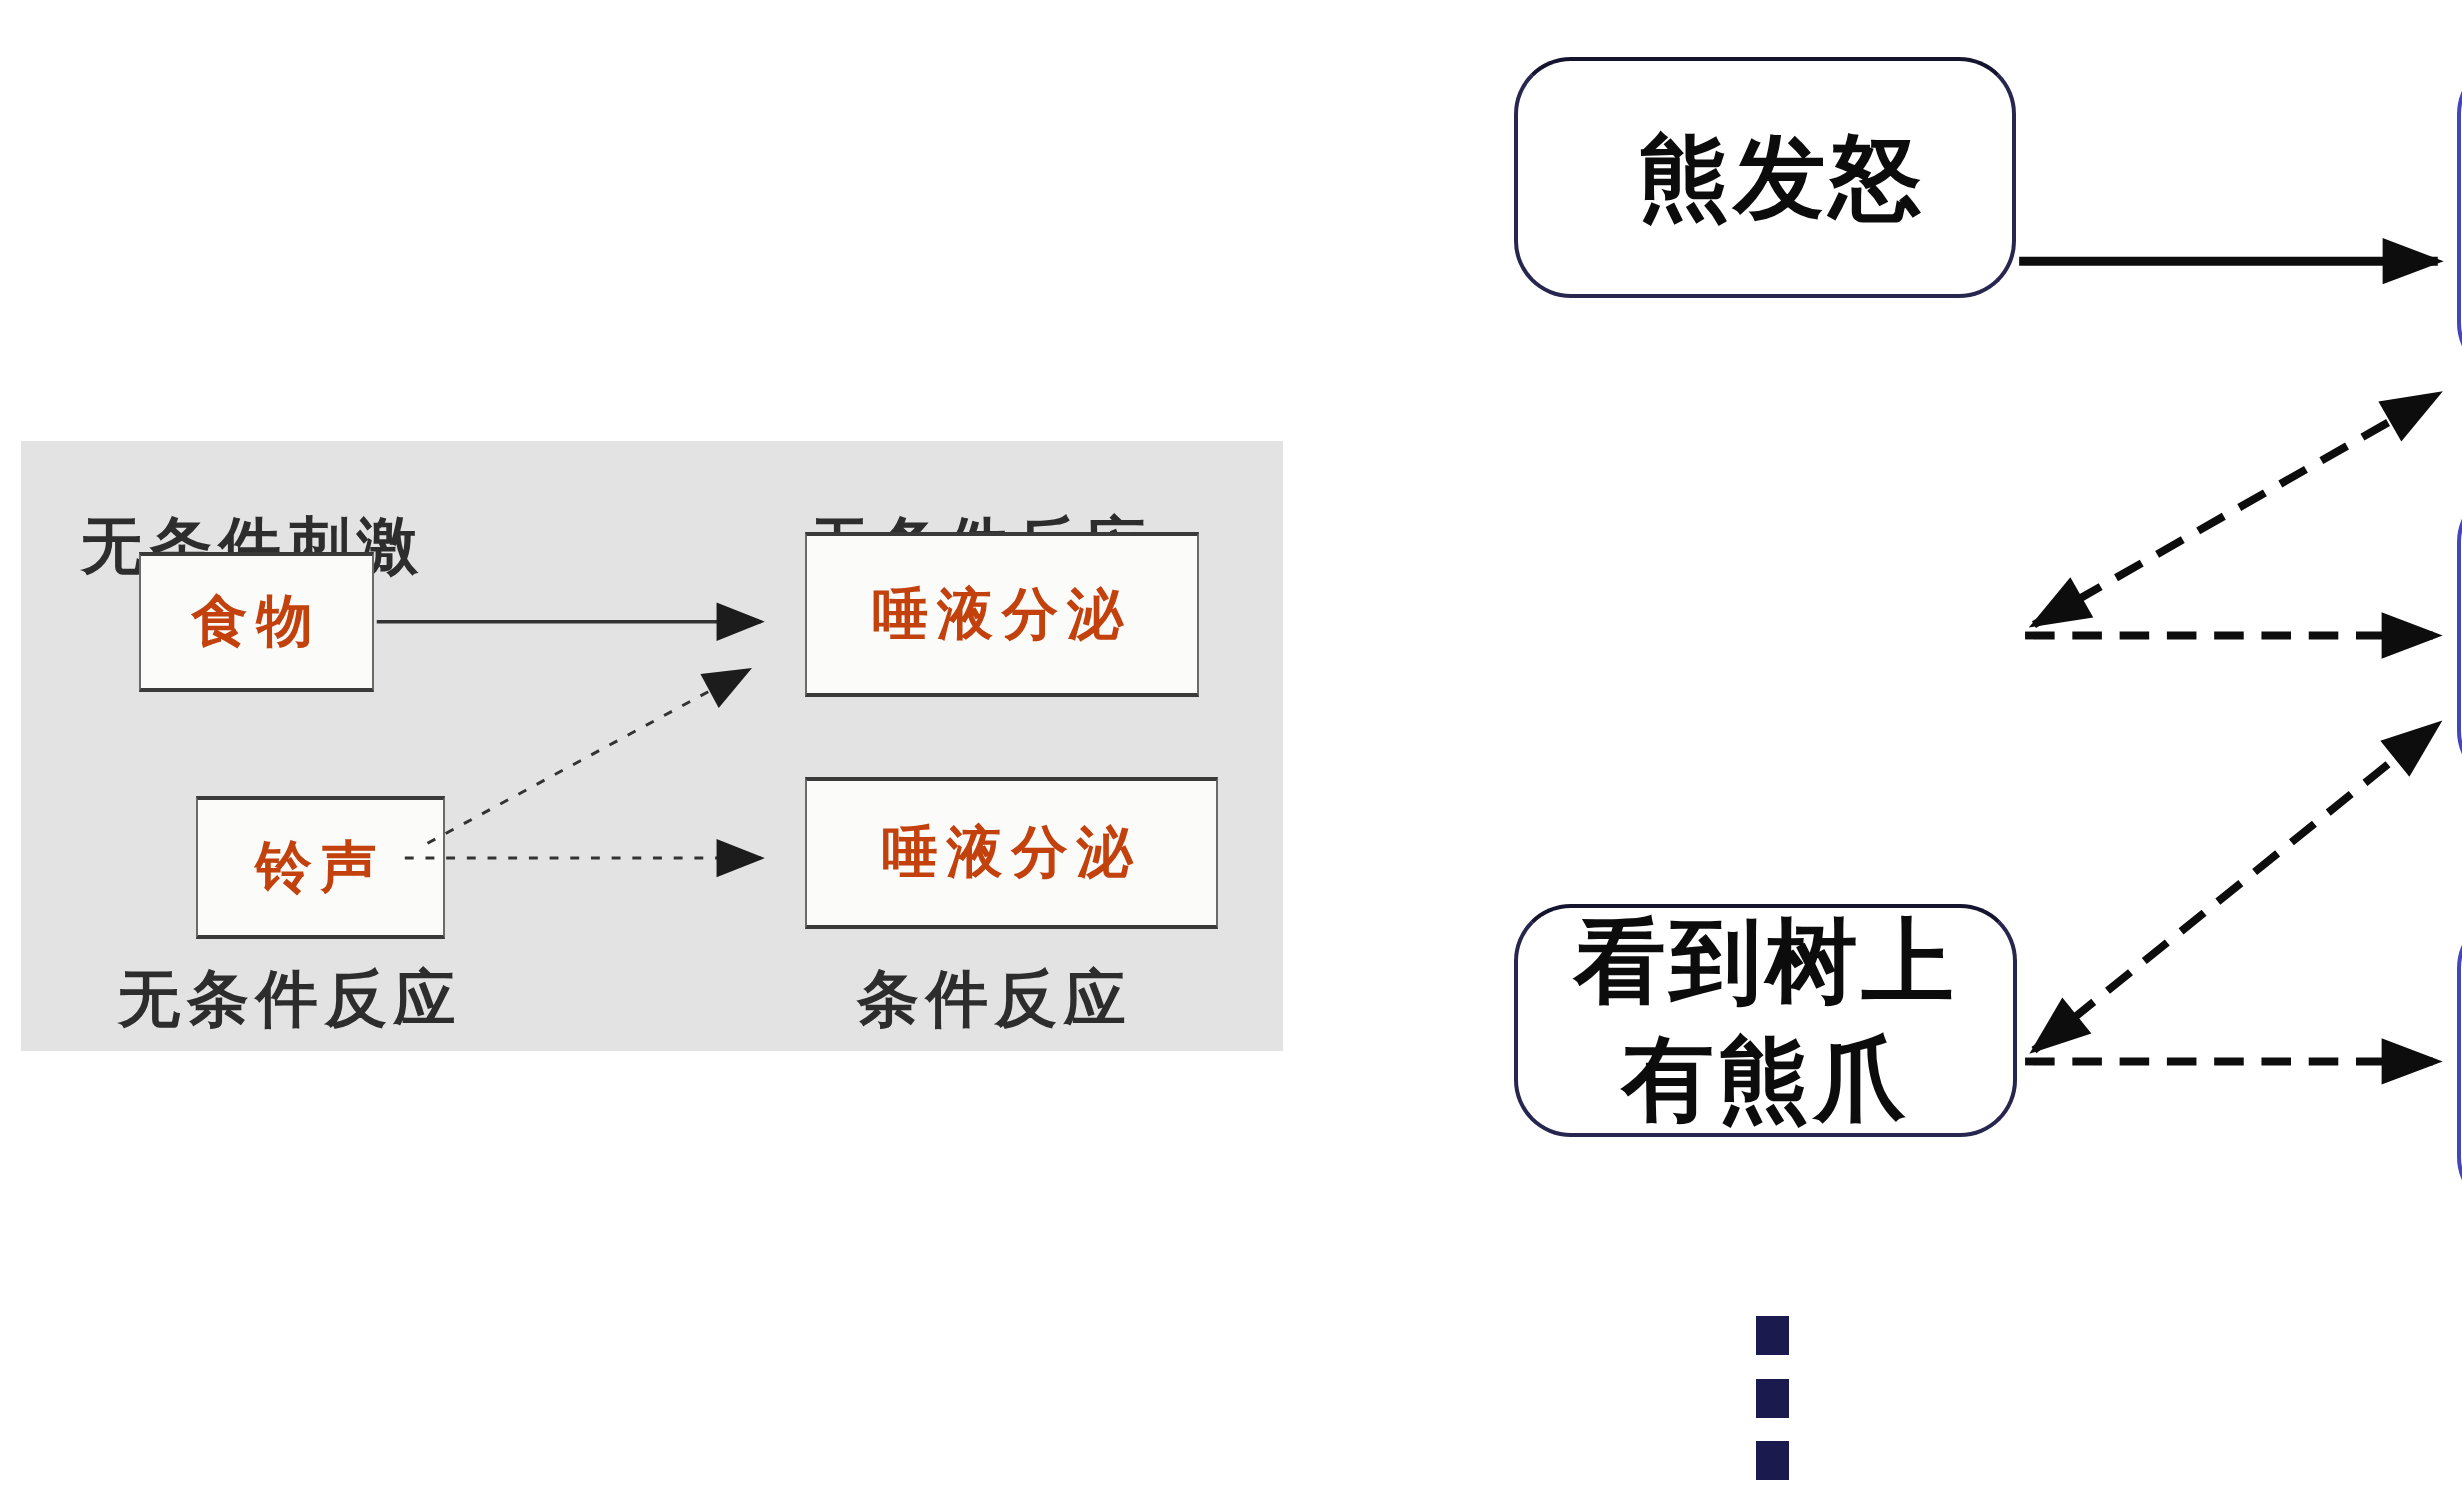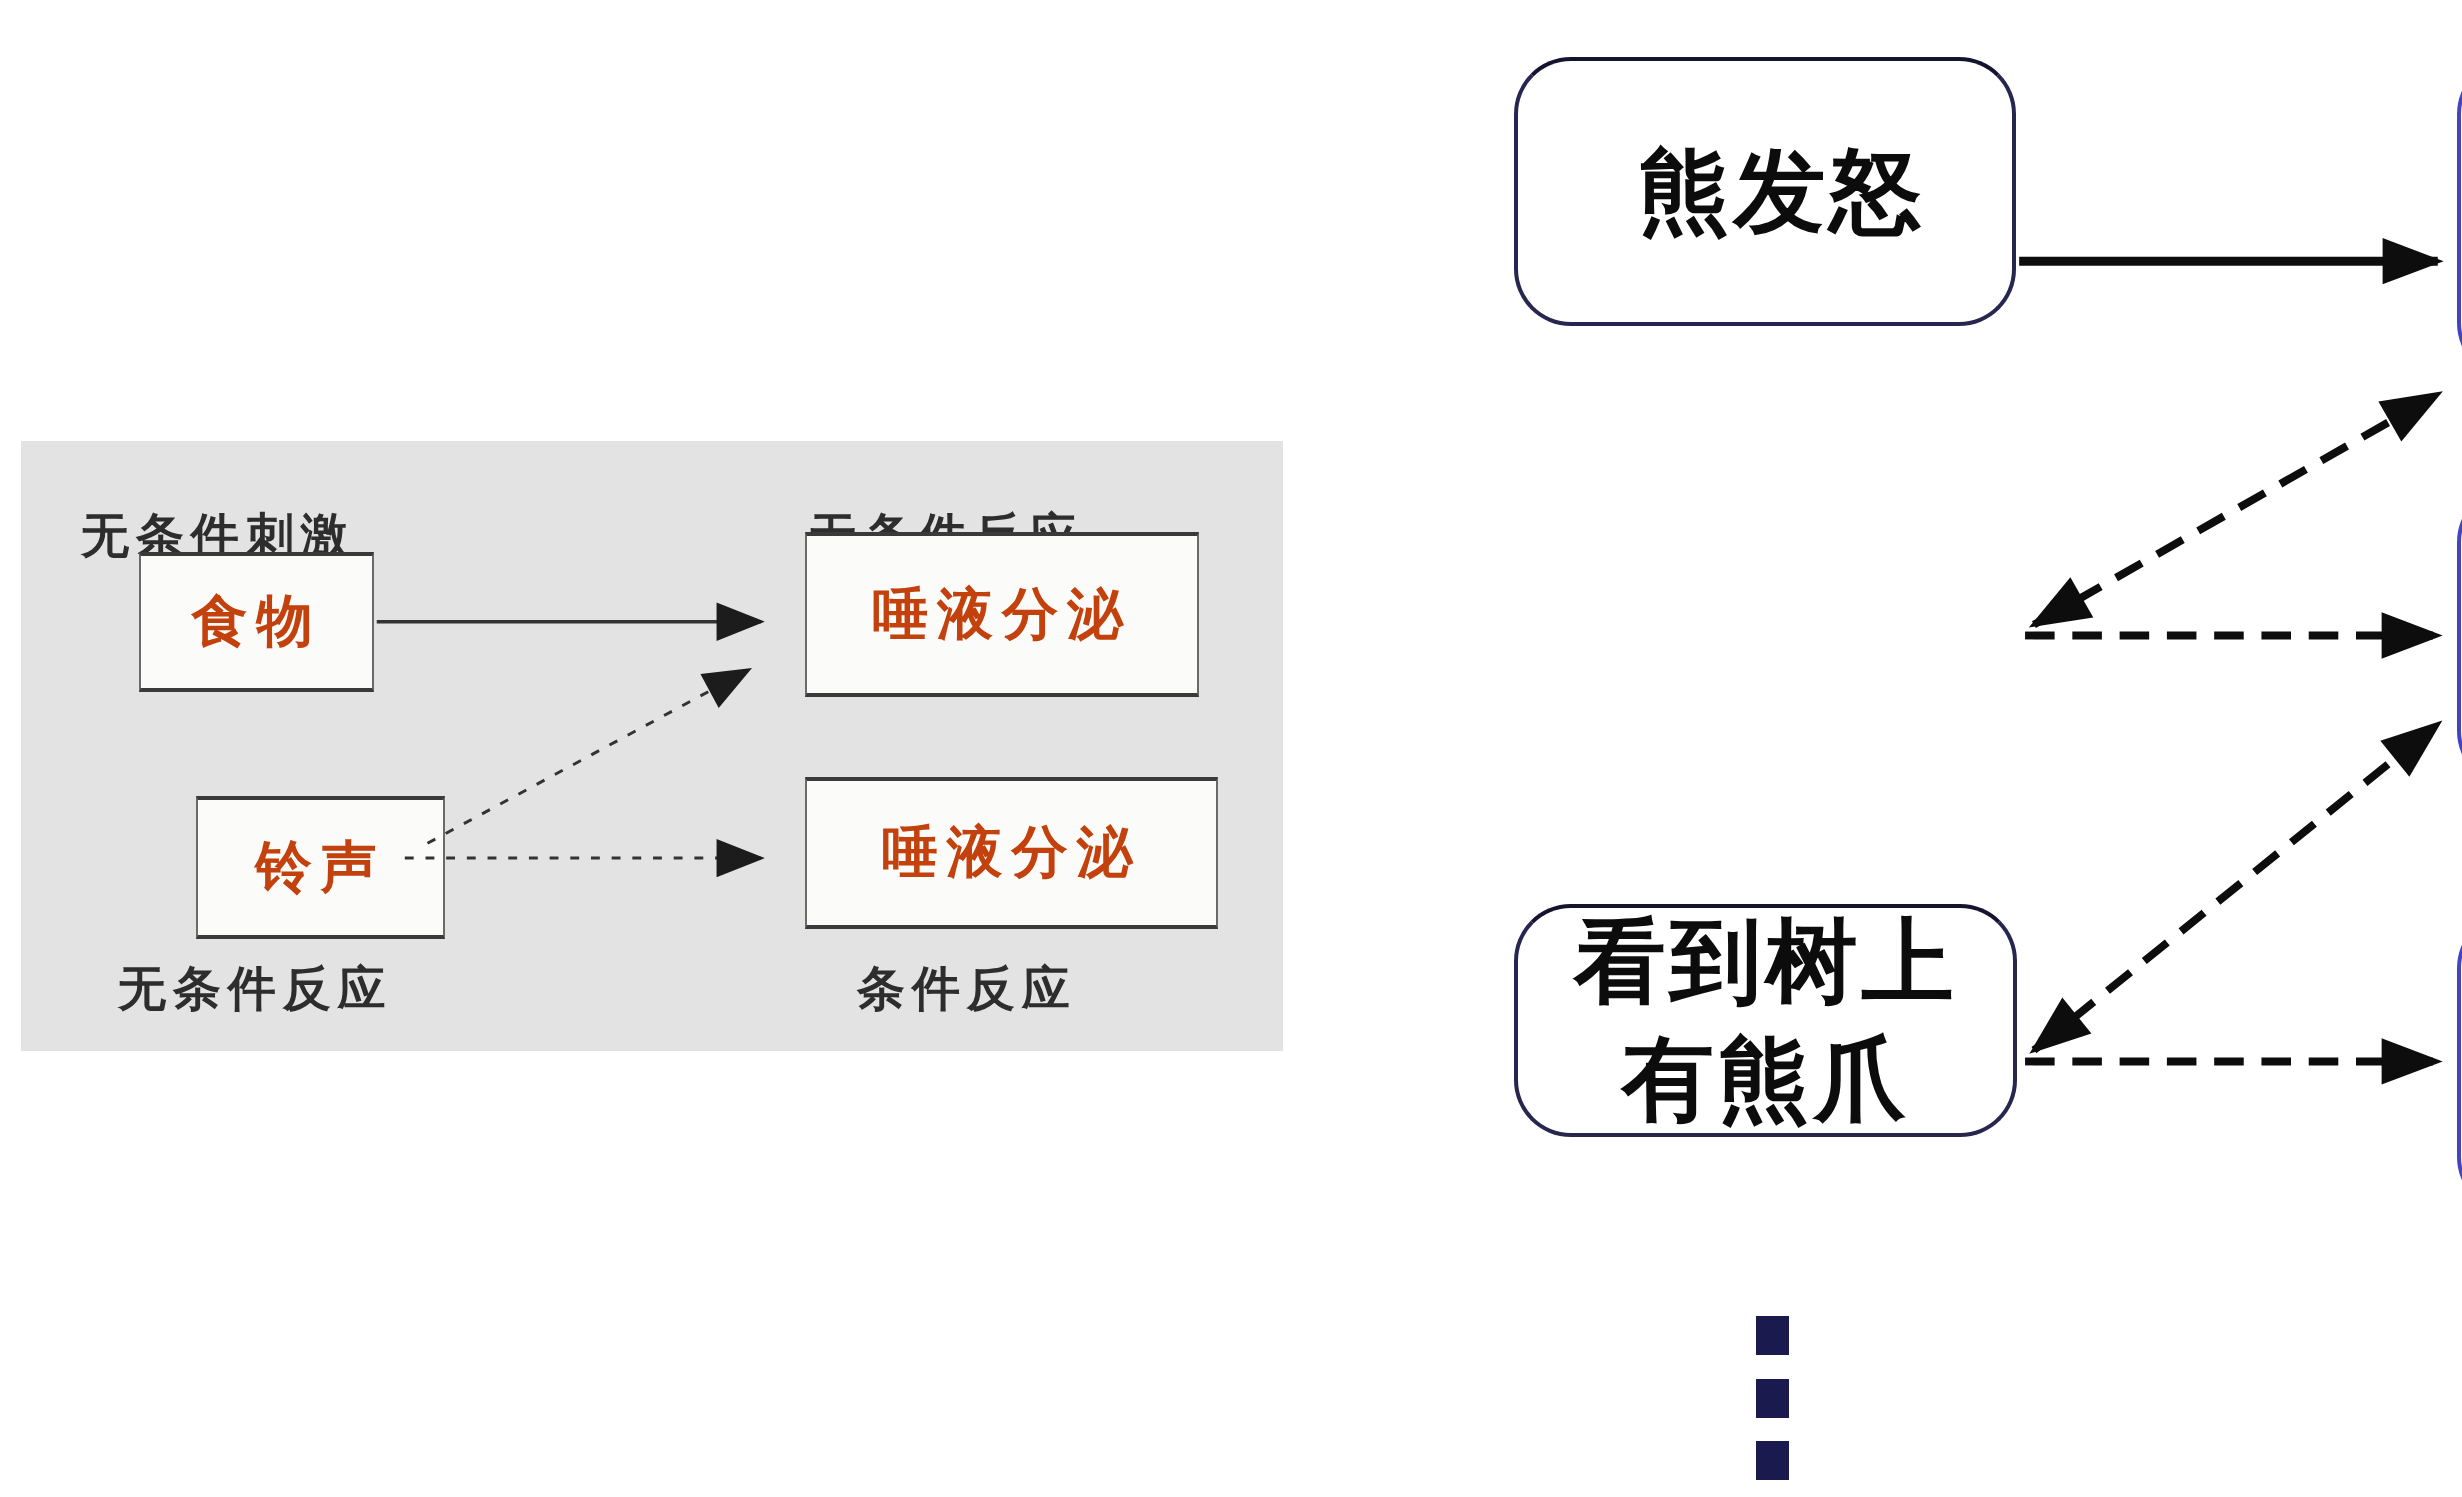--- a/index.html
+++ b/index.html
@@ -10,21 +10,21 @@
     font-family:"Liberation Sans","DejaVu Sans",sans-serif;
     overflow:hidden;
   }
   
   .panel{
     position:absolute;left:21px;top:441px;width:1262px;height:610px;
     background:#e4e3e3;
   }
   .panel-label{
     position:absolute;
-    font-size:48px;font-weight:bold;color:#2d2d2d;
+    font-size:62px;font-weight:bold;color:#2d2d2d;
     letter-spacing:6.9px;white-space:nowrap;
   }
   .pbox{
     position:absolute;
     background:#fbfbfa;
     border:2.5px solid #6a6a6a;
     border-top:4.9px solid #3a3a3a;
     border-bottom:4.9px solid #3a3a3a;
     display:flex;align-items:center;justify-content:center;
     font-size:56px;font-weight:bold;color:#c2410c;letter-spacing:8.9px;
@@ -59,21 +59,21 @@
     <div class="panel-label" style="left:788px;top:63px;">无条件反应</div>
     <div class="panel-label" style="left:97px;top:516px;">无条件反应</div>
     <div class="panel-label" style="left:836px;top:516px;">条件反应</div>
 
     <div class="pbox" style="left:118px;top:111px;width:235px;height:140px;">食物</div>
     <div class="pbox" style="left:784px;top:91px;width:394px;height:165px;">唾液分泌</div>
     <div class="pbox" style="left:131px;top:355px;width:249px;height:143px;margin-left:44px;">铃声</div>
     <div class="pbox" style="left:784px;top:336px;width:413px;height:152px;">唾液分泌</div>
   </div>
 
-  <div class="rnode dark" style="left:1514px;top:57px;width:502px;height:269px;padding-left:33px;">
+  <div class="rnode dark" style="left:1514px;top:57px;width:502px;height:241px;padding-left:33px;">
     <div class="cjk">熊发怒</div>
   </div>
 
   <div class="rnode blue" style="left:2457px;top:57px;width:497px;height:323px;">
     
   </div>
 
 
   <div class="rnode blue" style="left:2457px;top:485px;width:497px;height:303px;">
     

